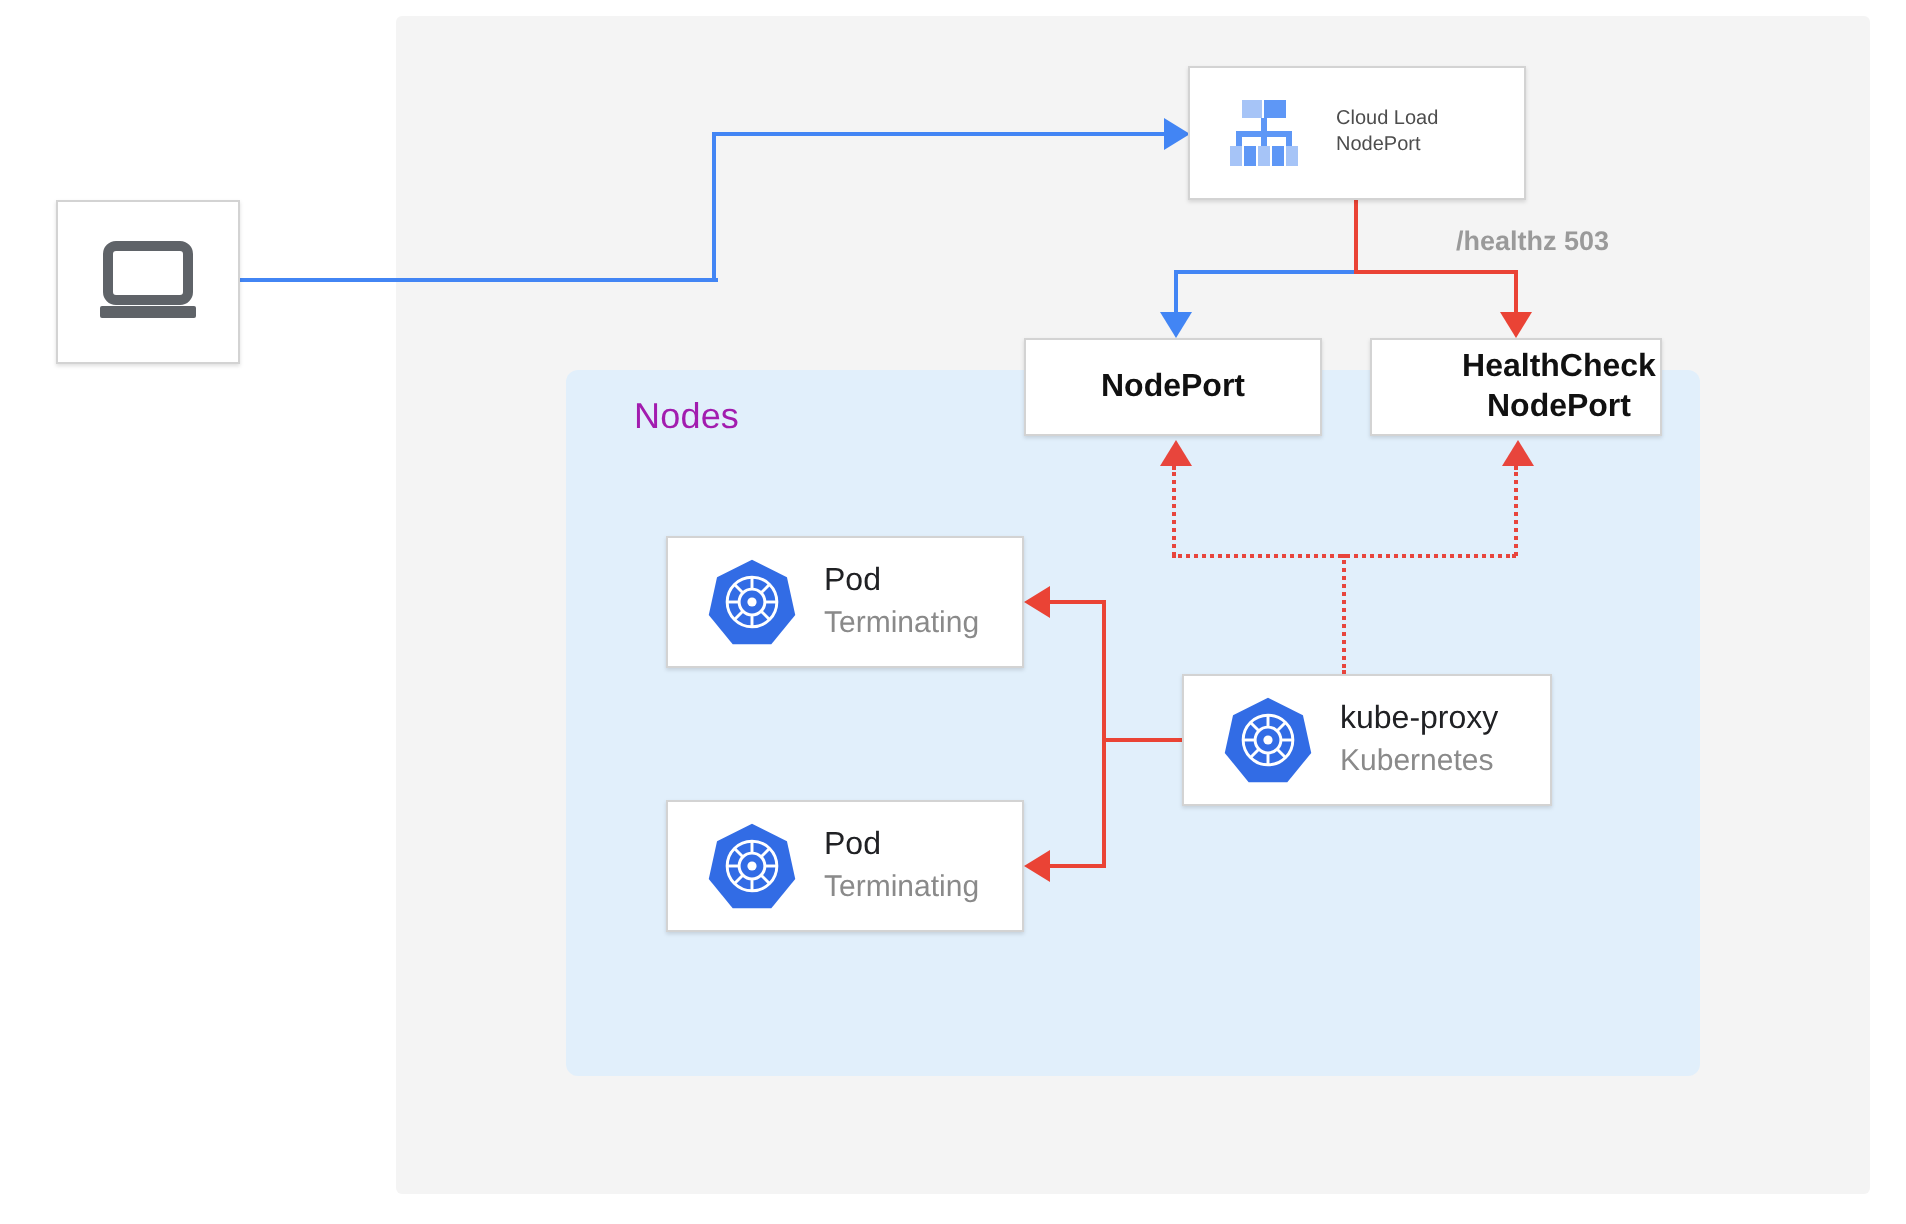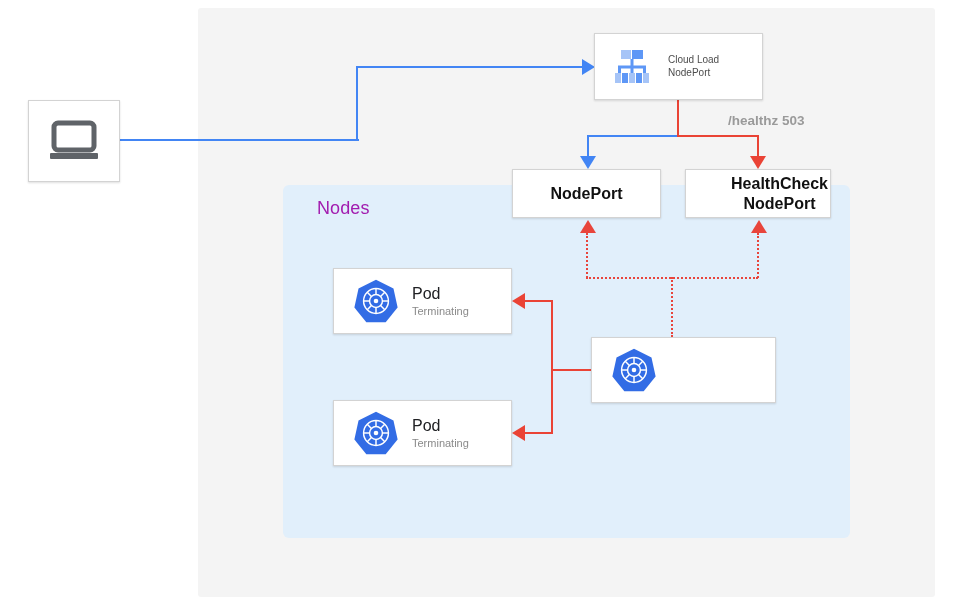--- a/index.html
+++ b/index.html
@@ -69,21 +69,21 @@
   }
   .title-lg {
     font-size: 10px;
     color: #4d4d4d;
   }
   .title-dark {
     font-size: 16px;
     color: #202124;
   }
   .subtitle {
-    font-size: 11px;
+    font-size: 15px;
     color: #8a8a8a;
   }
   .bold-label {
     font-size: 16px;
     font-weight: bold;
     color: #111111;
     line-height: 1.25;
   }
   
   .client-box {
@@ -323,15 +323,19 @@
           <line x1="23" y1="50" x2="36" y2="50"></line>
           <line x1="64" y1="50" x2="77" y2="50"></line>
           <line x1="31" y1="31" x2="40" y2="40"></line>
           <line x1="60" y1="60" x2="69" y2="69"></line>
           <line x1="69" y1="31" x2="60" y2="40"></line>
           <line x1="40" y1="60" x2="31" y2="69"></line>
         </g>
         <circle cx="50" cy="50" r="5" fill="#ffffff"></circle>
       </svg>
     </span>
+    <span class="card-text label-gap">
+      <span class="title-dark">kube-proxy</span>
+      <span class="subtitle">Kubernetes</span>
+    </span>
   </div>
 
 </div>
 
 </body></html>

